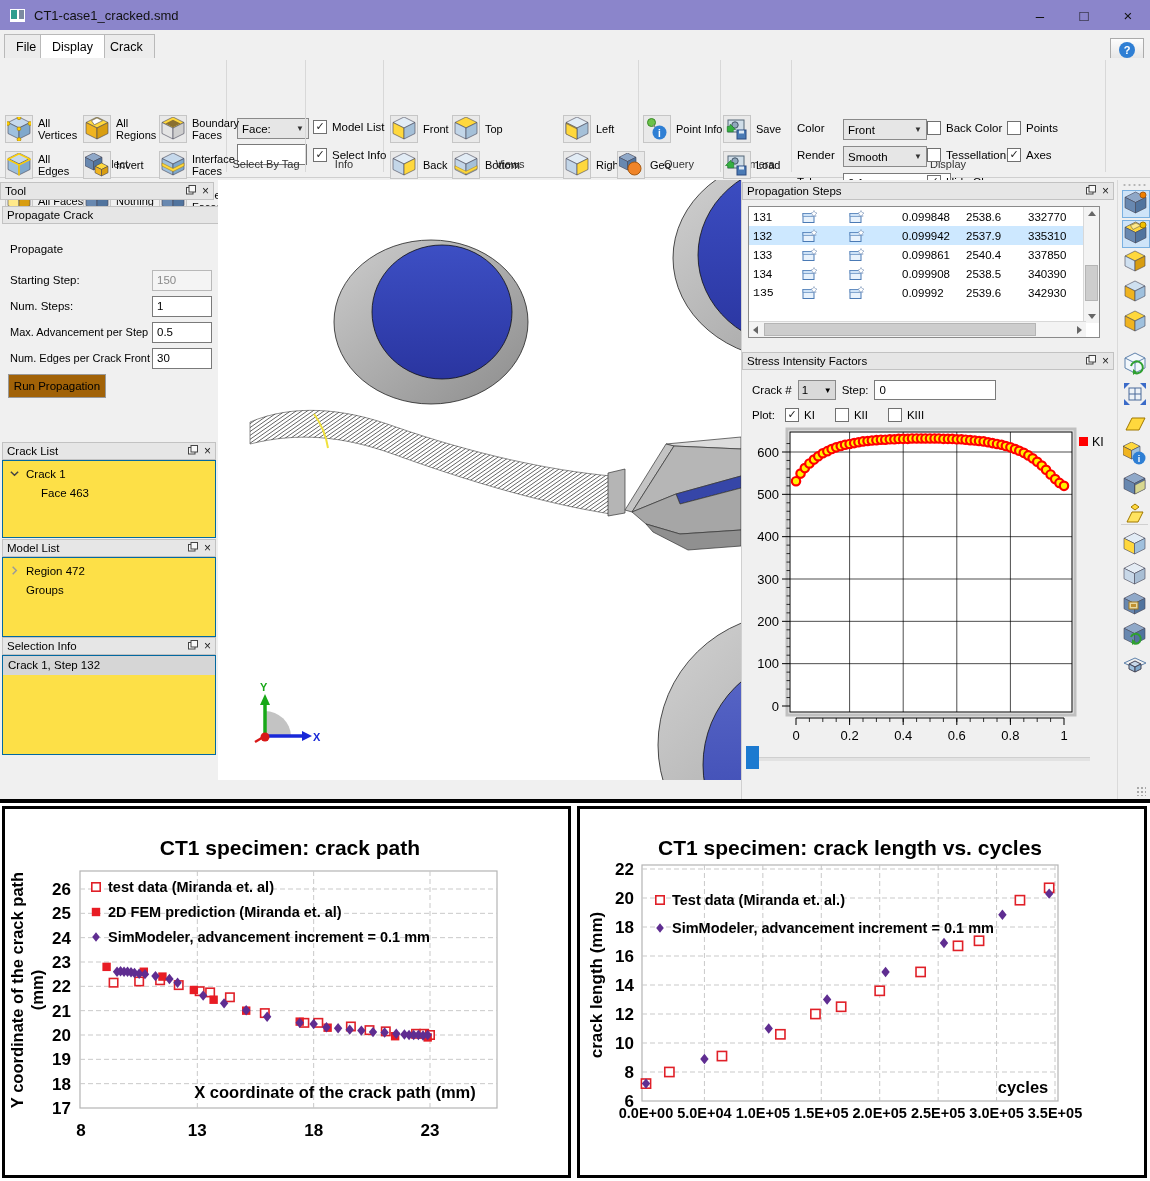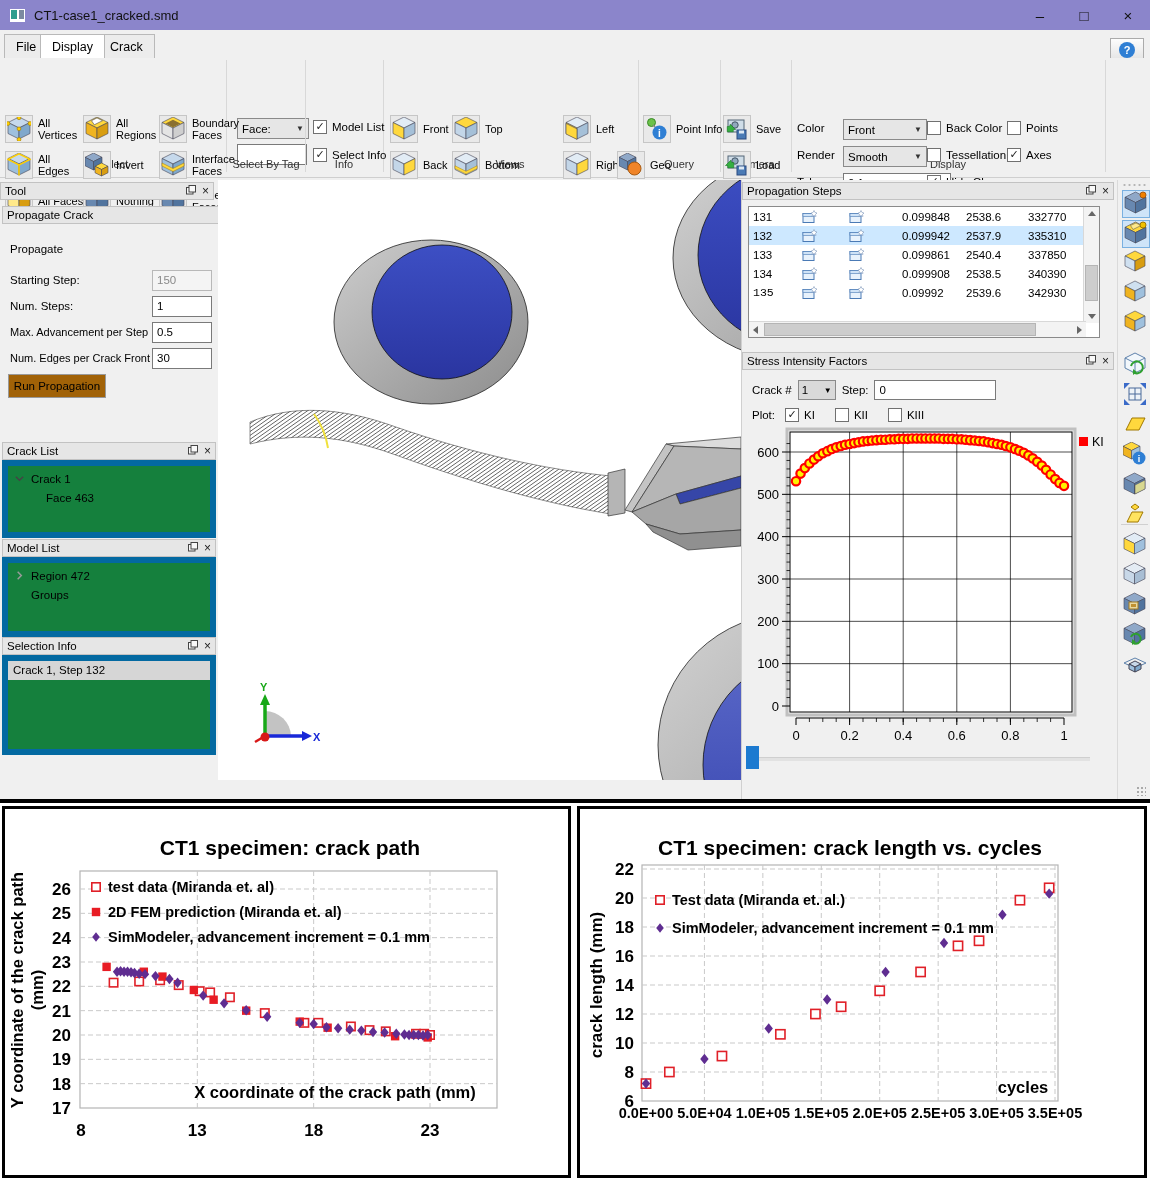--- a/index.html
+++ b/index.html
@@ -29,21 +29,21 @@
   .combo{position:absolute;height:19px;background:#e6e6e6;border:1px solid #8a8a8a;display:flex;align-items:center;font-size:11.5px;padding:0 4px;}
   .combo .arr{margin-left:auto;font-size:8px;color:#333;}
   .tinput{position:absolute;height:17px;background:#fff;border:1px solid #7a7a7a;font-size:11.5px;padding:1px 4px;line-height:17px;}
   .cb{position:absolute;display:flex;align-items:center;gap:5px;font-size:11.5px;white-space:nowrap;}
   .cb .box{width:12px;height:12px;background:#fff;border:1px solid #707070;font-size:11px;line-height:11px;text-align:center;color:#222;font-weight:bold;}
   .dlbl{position:absolute;font-size:11.5px;}
   
   .ptitle{position:absolute;height:18px;background:#e6e6e6;border:1px solid #c2c2c2;display:flex;align-items:center;font-size:11.5px;padding:0 4px;box-sizing:border-box;}
   .ptitle .sp{margin-left:auto;display:flex;align-items:center;gap:6px;}
   .ptitle .px{font-size:12px;color:#222;line-height:10px;}
-  .whitebox{position:absolute;background:#15803d;border:6px solid #0369a1;box-sizing:border-box;overflow:hidden;}
+  .whitebox{position:absolute;background:#fde047;border:1px solid #0369a1;box-sizing:border-box;overflow:hidden;}
   .flbl{position:absolute;font-size:11.5px;}
   .treerow{display:flex;align-items:center;gap:6px;height:19px;font-size:11.5px;}
   
   .steps-box{position:absolute;left:748px;top:206px;width:352px;height:132px;background:#fff;border:1px solid #8a8a8a;box-sizing:border-box;overflow:hidden;}
   .srow{display:flex;height:19px;align-items:center;}
   .srow.h{height:20px;border-bottom:1px solid #e0e0e0;}
   .scell{height:100%;display:flex;align-items:center;padding-left:4px;box-sizing:border-box;border-right:1px solid #ececec;font-size:11.5px;overflow:hidden;}
   .srow.sel{background:#cde8ff;}
   .vsb{position:absolute;right:0;top:0;width:15px;height:116px;background:#f3f3f3;border-left:1px solid #d8d8d8;}
   .hsb{position:absolute;left:0;bottom:0;width:337px;height:15px;background:#f3f3f3;border-top:1px solid #d8d8d8;}

